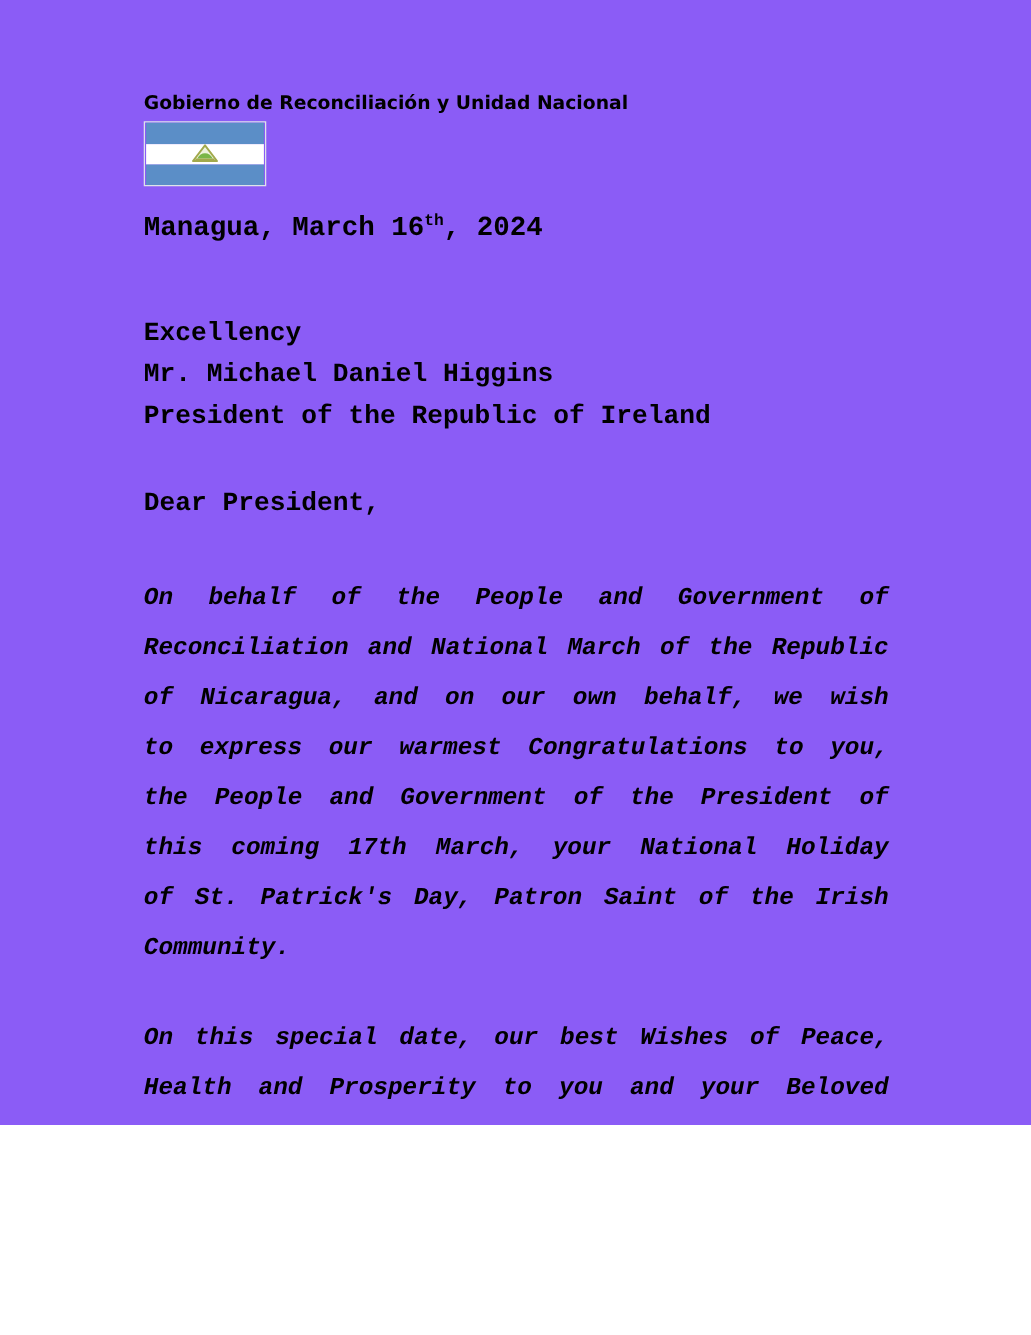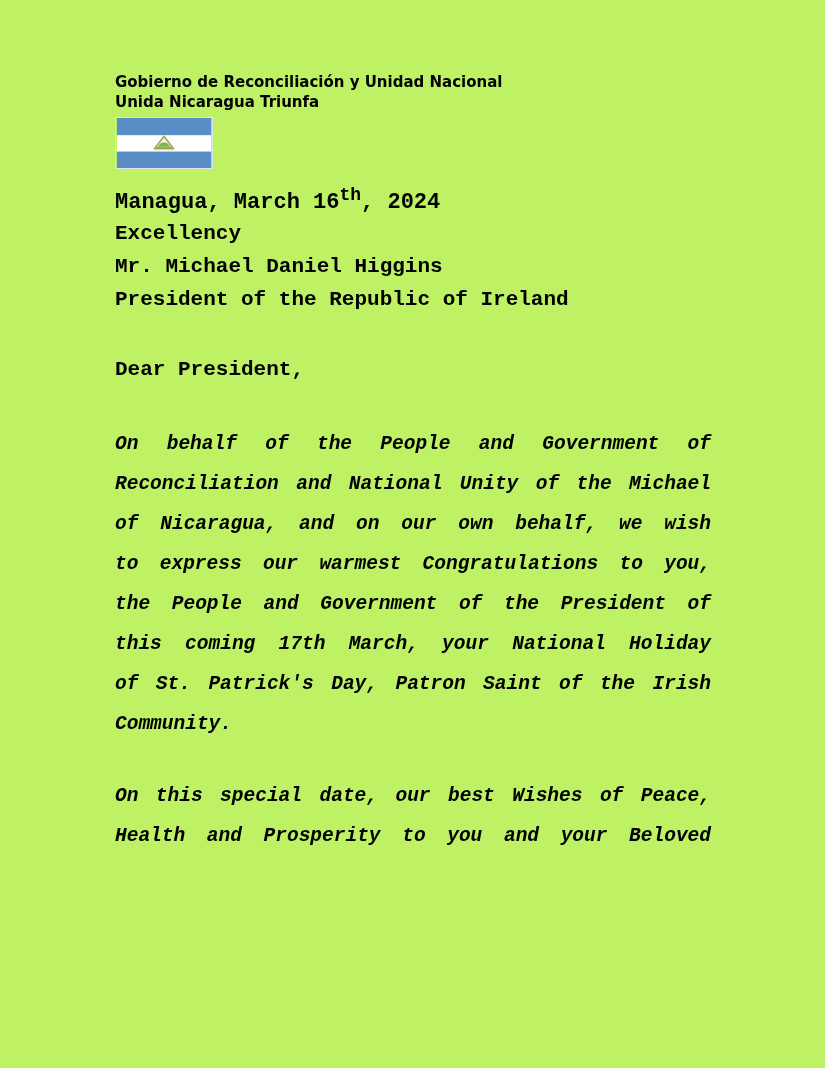--- a/index.html
+++ b/index.html
@@ -3,22 +3,22 @@
 <meta charset="utf-8">
 <style>
   html, body {
     margin: 0;
     padding: 0;
     background: #ffffff;
   }
   .page {
     position: relative;
     width: 825px;
-    height: 1068px;
-    background: #bef264;
+    height: 900px;
+    background: #8b5cf6;
     overflow: hidden;
     color: #000000;
   }
   .content {
     box-sizing: border-box;
     width: 825px;
     padding: 72px 114px 0 115px; 
   }
   
   .letterhead-line {
@@ -41,26 +41,27 @@
   
   .dateline {
     margin-top: 20px;
     font-family: "Liberation Mono", "DejaVu Sans Mono", monospace;
     font-weight: bold;
     font-size: 22px;
     line-height: 28px;
     white-space: nowrap;
   }
   .dateline .sup {
-    font-size: 18px;
+    font-size: 13px;
     vertical-align: super;
     line-height: 0;
   }
   
   .recipient {
+    margin-top: 54px;
     font-family: "Liberation Mono", "DejaVu Sans Mono", monospace;
     font-weight: bold;
     font-size: 21px;
   }
   .recipient-line {
     line-height: 33px;
     text-align: left;
     white-space: nowrap;
   }
   
@@ -92,21 +93,20 @@
   }
 </style>
 </head>
 <body>
 
 <div class="page">
   <div class="content">
 
     <div class="letterhead">
       <div class="letterhead-line">Gobierno de Reconciliación y Unidad Nacional</div>
-      <div class="letterhead-line">Unida Nicaragua Triunfa</div>
 
       <svg class="flag" viewBox="0 0 98 52" aria-hidden="true">
         <rect x="0" y="0" width="98" height="18" fill="#5b8ec7"></rect>
         <rect x="0" y="18" width="98" height="17" fill="#ffffff"></rect>
         <rect x="0" y="35" width="98" height="17" fill="#5b8ec7"></rect>
         <g>
           <polygon points="49,19 59,32 39,32" fill="#eef2dd" stroke="#a2a94c" stroke-width="1.6" stroke-linejoin="round"></polygon>
           <path d="M42.5 30 Q 45 25.5 49 25.5 Q 53 25.5 55.5 30 Z" fill="#7ab648"></path>
           <line x1="41" y1="30.6" x2="57" y2="30.6" stroke="#a2a94c" stroke-width="1.2"></line>
         </g>
@@ -120,21 +120,21 @@
     <div class="recipient">
         <div class="recipient-line">Excellency</div>
         <div class="recipient-line">Mr. Michael Daniel Higgins</div>
         <div class="recipient-line">President of the Republic of Ireland</div>
       </div>
 
     <div class="salutation">Dear President,</div>
 
     <div class="paragraph">
         <div class="body-line">On behalf of the People and Government of</div>
-        <div class="body-line">Reconciliation and National Unity of the Michael</div>
+        <div class="body-line">Reconciliation and National March of the Republic</div>
         <div class="body-line">of Nicaragua, and on our own behalf, we wish</div>
         <div class="body-line">to express our warmest Congratulations to you,</div>
         <div class="body-line">the People and Government of the President of</div>
         <div class="body-line">this coming 17th March, your National Holiday</div>
         <div class="body-line">of St. Patrick's Day, Patron Saint of the Irish</div>
         <div class="body-line last">Community.</div>
       </div>
 
     <div class="paragraph second">
         <div class="body-line">On this special date, our best Wishes of Peace,</div>

